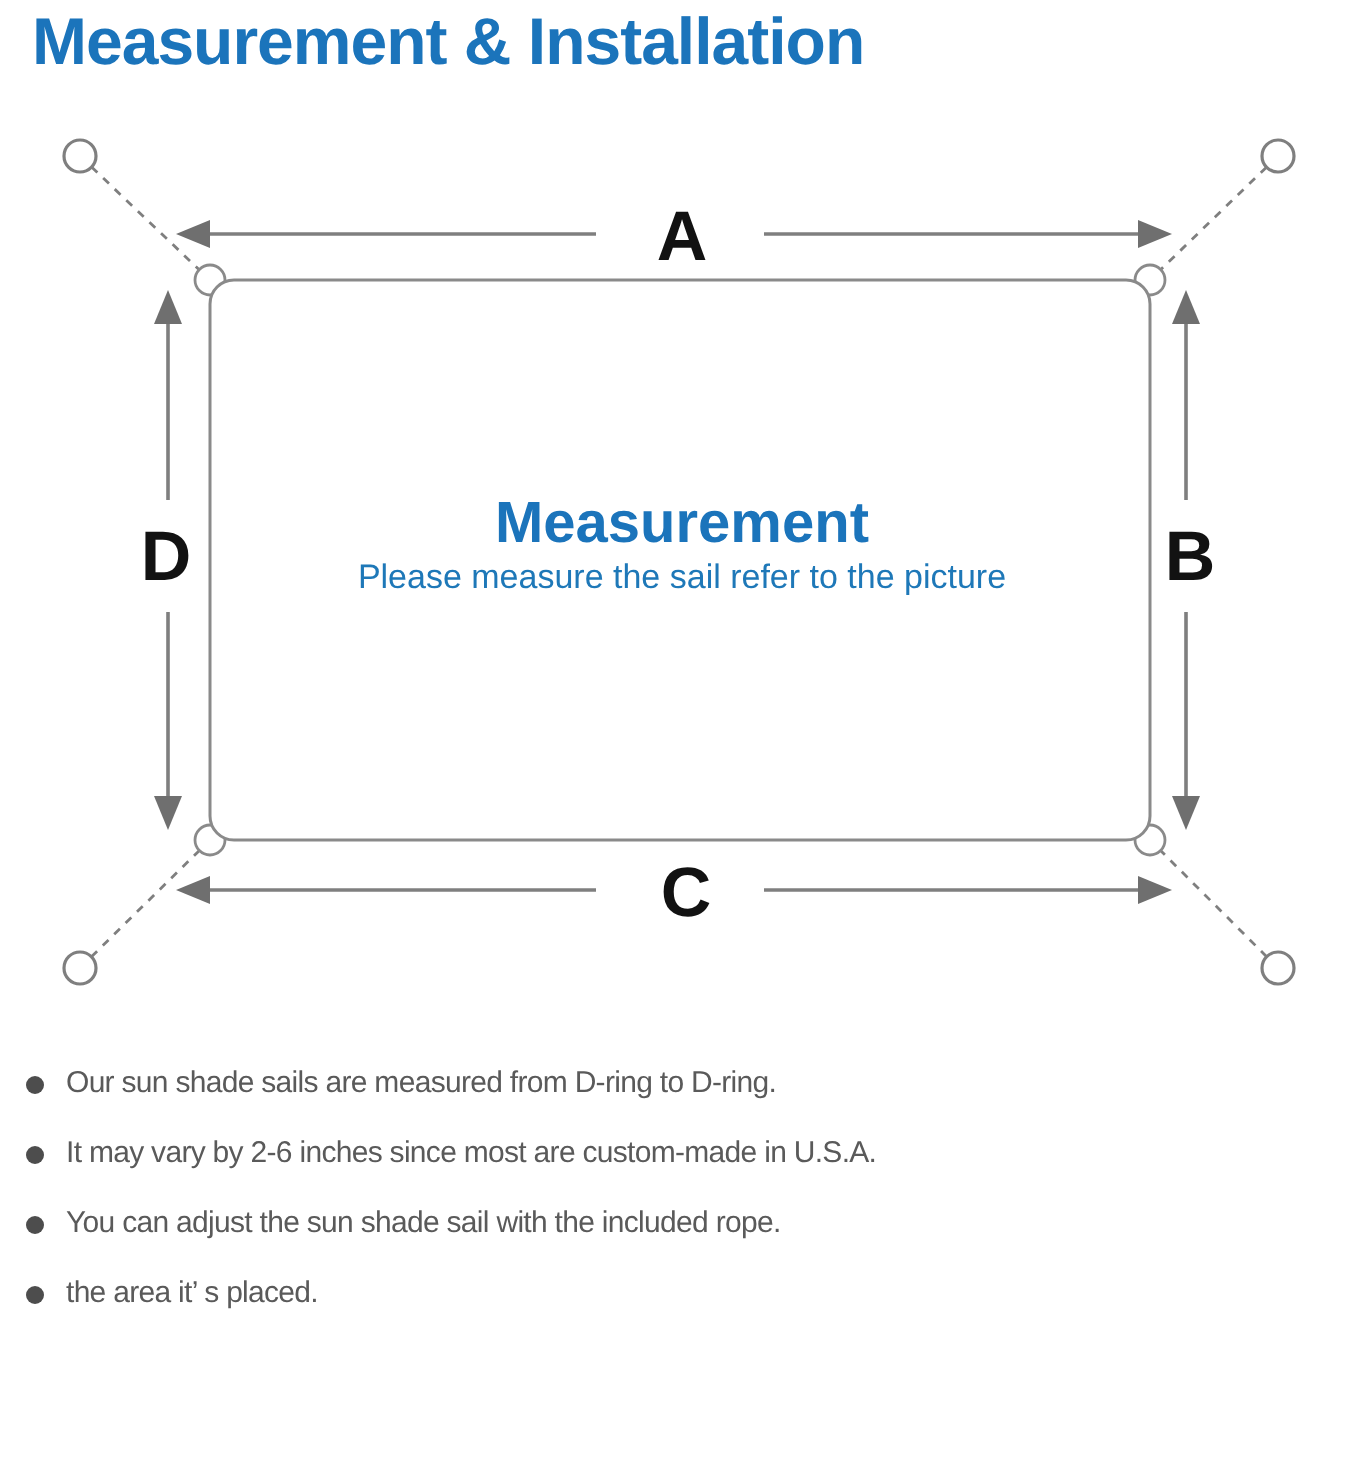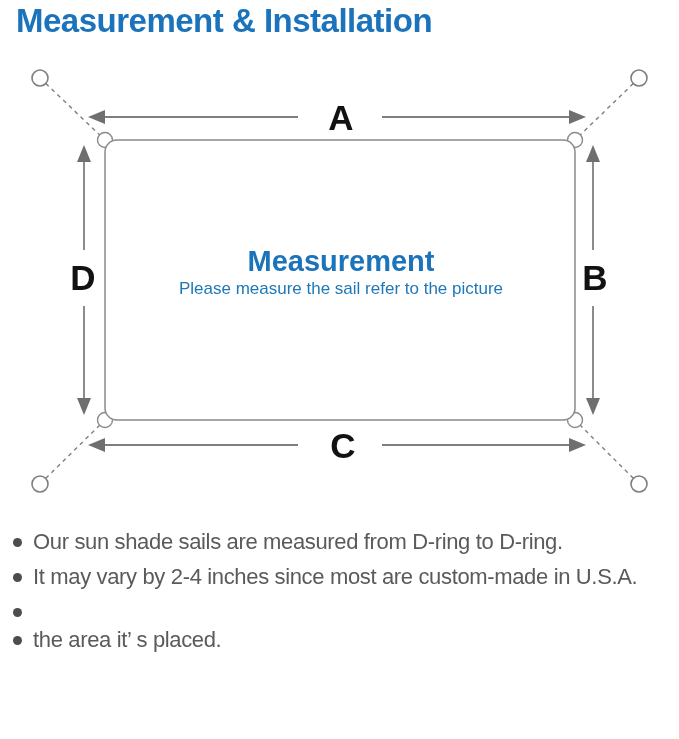--- a/index.html
+++ b/index.html
@@ -40,21 +40,21 @@
     margin-bottom:11px;
   }
   .bullet-dot {
     flex:0 0 auto;
     width:9px; height:9px; border-radius:50%;
     background:#4d4d4d;
     margin:8px 11px 0 0;
   }
   .note-text {
     color:#5a5a5a;
-    font-size:22px; line-height:24px;
+    font-size:15px; line-height:24px;
     letter-spacing:-0.35px;
   }
   .note-line { display:block; white-space:nowrap; }
   .note-line:empty { display:none; }
 </style>
 </head>
 <body>
 
 <div class="page">
 
@@ -126,26 +126,30 @@
     <li class="note-item">
       <span class="bullet-dot"></span>
       <span class="note-text">
         <span class="note-line">Our sun shade sails are measured from D-ring to D-ring.</span>
 
       </span>
     </li>
     <li class="note-item">
       <span class="bullet-dot"></span>
       <span class="note-text">
-        <span class="note-line">It may vary by 2-4 inches since most are custom-made in U.S.A.</span>
+        <span class="note-line">It may vary by 2-6 inches since most are custom-made in U.S.A.</span>
 
       </span>
     </li>
     <li class="note-item">
       <span class="bullet-dot"></span>
+      <span class="note-text">
+        <span class="note-line">You can adjust the sun shade sail with the included rope.</span>
+
+      </span>
     </li>
     <li class="note-item">
       <span class="bullet-dot"></span>
       <span class="note-text">
         <span class="note-line">the area it’ s placed.</span>
       </span>
     </li>
   </ul>
 
 </div>

